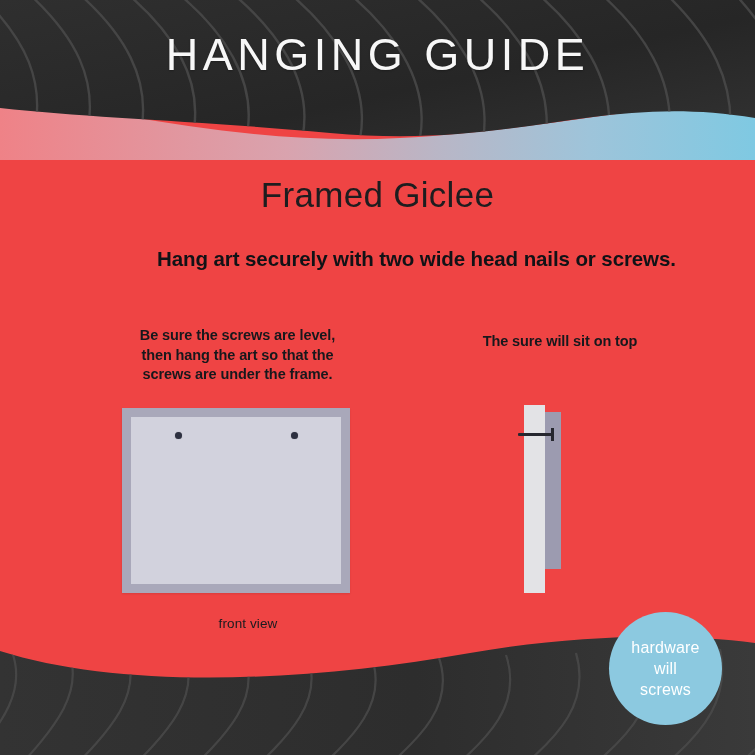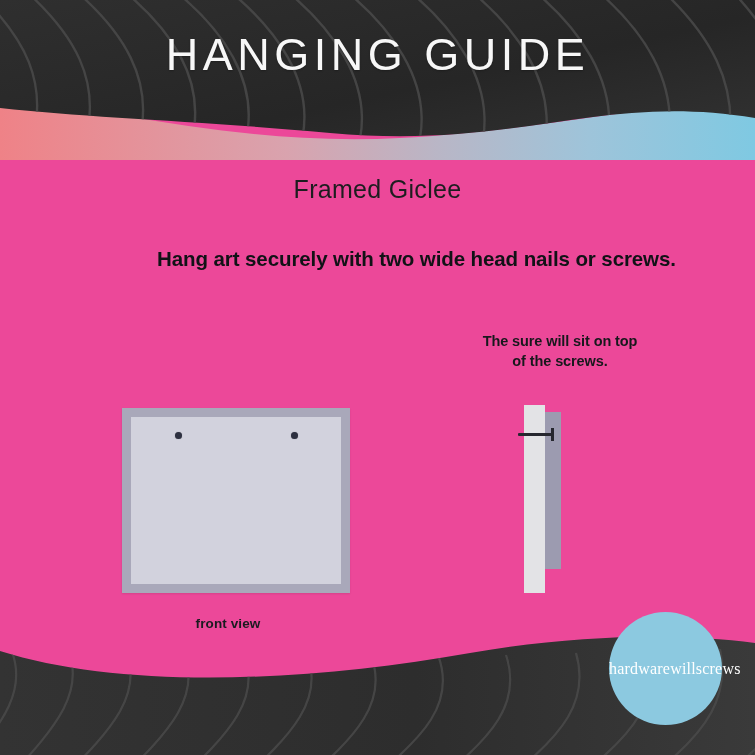--- a/index.html
+++ b/index.html
@@ -1,36 +1,36 @@
 <!DOCTYPE html>
 <html><head>
 <meta charset="utf-8">
 <style>
   html,body{margin:0;padding:0;}
   body{
     width:755px;height:755px;overflow:hidden;background:#ffffff;
     font-family:"Liberation Sans", sans-serif;
     -webkit-font-smoothing:antialiased;
   }
-  #page{position:relative;width:755px;height:755px;background:#ec4899;overflow:hidden;}
+  #page{position:relative;width:755px;height:755px;background:#ef4444;overflow:hidden;}
 
   
   .header-band{position:absolute;left:0;top:0;width:755px;height:160px;overflow:hidden;}
   .header-svg{position:absolute;left:0;top:0;}
   .header-title{
     position:absolute;left:0;top:29px;width:755px;text-align:center;
     color:#f7f7f7;font-size:45px;letter-spacing:4.5px;font-weight:300;
     font-family:"Liberation Sans", sans-serif;z-index:4;
     text-shadow:0 1px 2px rgba(0,0,0,.25);
   }
 
   
   .product-title{
     position:absolute;left:0;top:175px;width:755px;text-align:center;
-    font-size:25px;font-weight:400;color:#1d1d1f;letter-spacing:.3px;
+    font-size:35px;font-weight:400;color:#1d1d1f;letter-spacing:.3px;
   }
   .lead-line{
     position:absolute;left:0;top:247px;width:755px;text-align:center;
     font-size:20.5px;font-weight:700;color:#111216;letter-spacing:-.1px;padding-left:39px;
   }
 
   
   .col{position:absolute;}
   .col-left{left:55px;top:326px;width:365px;}
   .col-right{left:420px;top:332px;width:280px;}
@@ -71,28 +71,28 @@
   }
   .side-screw-head{
     position:absolute;left:46px;top:28px;width:3px;height:13px;background:#26272f;
   }
 
   
   .view-label{
     position:absolute;text-align:center;font-size:13.5px;font-weight:500;
     color:#1a1b1f;letter-spacing:.1px;
   }
-  .view-label.front{left:128px;top:616px;width:200px;font-weight:bold;}
+  .view-label.front{left:148px;top:616px;width:200px;}
   .view-label.side{left:455px;top:627px;width:170px;margin-top:47px;}
 
   
   .badge{
     position:absolute;left:609px;top:612px;width:113px;height:113px;border-radius:50%;
     background:#8cc9e0;z-index:6;
-    display:flex;flex-direction:row;align-items:center;justify-content:flex-start;font-family:Liberation Serif, serif;
+    display:flex;flex-direction:column;align-items:center;justify-content:center;
   }
   .badge span{
     display:block;color:#ffffff;font-size:16px;line-height:21px;
     font-weight:400;letter-spacing:.2px;text-align:center;
   }
 
   
   .footer-band{position:absolute;left:0;bottom:0;width:755px;height:130px;overflow:hidden;z-index:3;}
   .footer-svg{position:absolute;left:0;top:0;}
 </style>
@@ -142,35 +142,41 @@
           <path d="M698,-42 C782,32 806,90 782,175"></path>
         </g>
       </g>
     </svg>
     <div class="header-title">HANGING GUIDE</div>
   </div>
 
   <div class="product-title">Framed Giclee</div>
   <div class="lead-line">Hang art securely with two wide head nails or screws.</div>
 
+  <div class="col col-left">
+    <div class="caption">
+      <div>Be sure the screws are level,</div>
+      <div>then hang the art so that the</div>
+      <div>screws are under the frame.</div>
+    </div>
+  </div>
 
   <div class="front-stage">
     <div class="frame-outer">
       <div class="frame-inner"></div>
       <div class="screw-dot d1"></div>
       <div class="screw-dot d2"></div>
     </div>
   </div>
 
   <div class="view-label front">front view</div>
 
   <div class="col col-right">
     <div class="caption">
       <div>The sure will sit on top</div>
-      <div>of the screws.</div>
     </div>
   </div>
 
   <div class="side-stage">
     <div class="wall-strip"></div>
     <div class="frame-strip"></div>
     <div class="side-screw-shaft"></div>
     <div class="side-screw-head"></div>
   </div>
 

